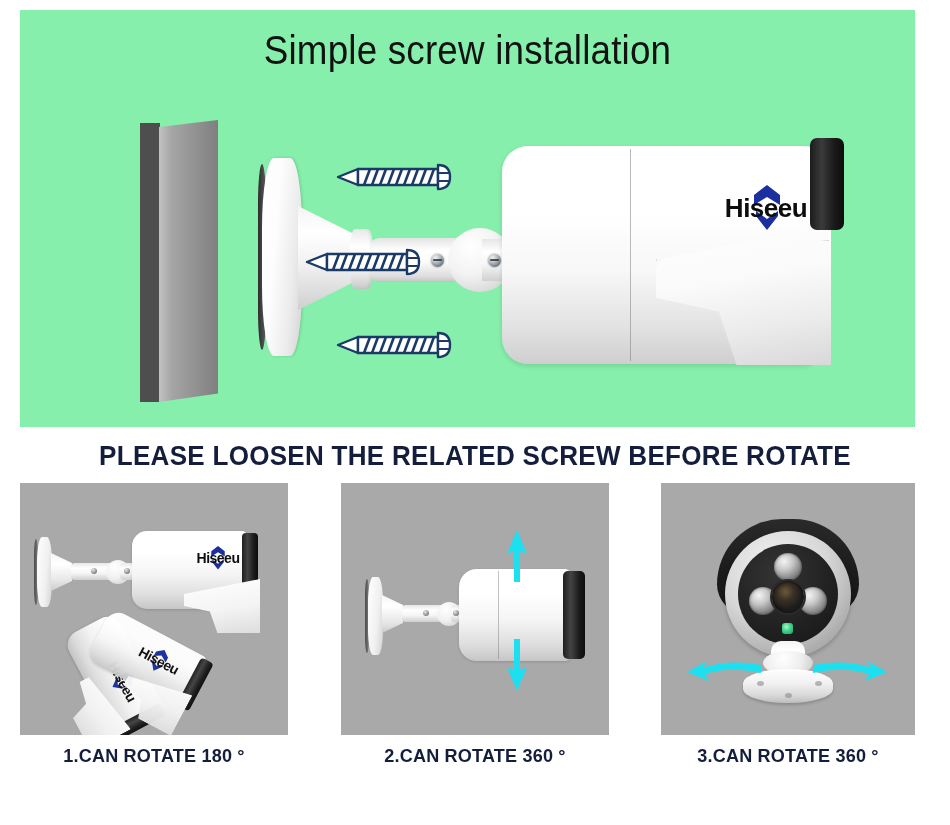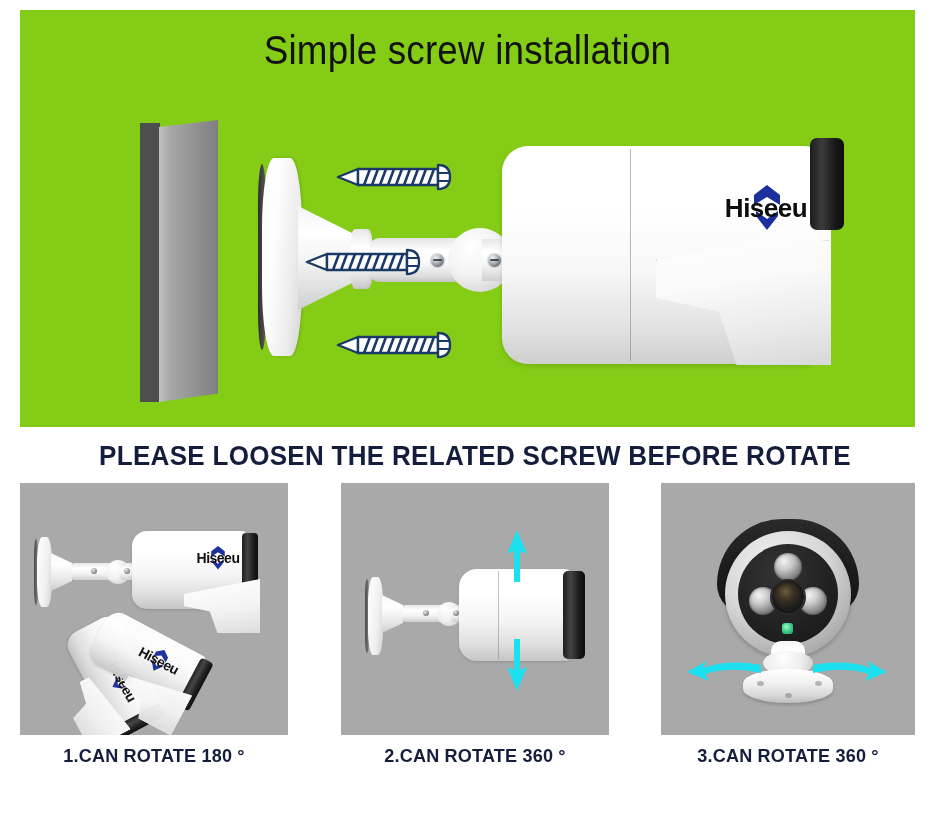--- a/index.html
+++ b/index.html
@@ -17,21 +17,21 @@
     -webkit-font-smoothing: antialiased;
   }
 
   
   .hero-panel {
     position: absolute;
     left: 20px;
     top: 10px;
     width: 895px;
     height: 417px;
-    background: #84cc16;
+    background: #86efac;
     overflow: hidden;
   }
   .hero-title {
     position: absolute;
     left: 0;
     top: 18px;
     width: 100%;
     text-align: center;
     color: #121212;
     font-size: 40px;

